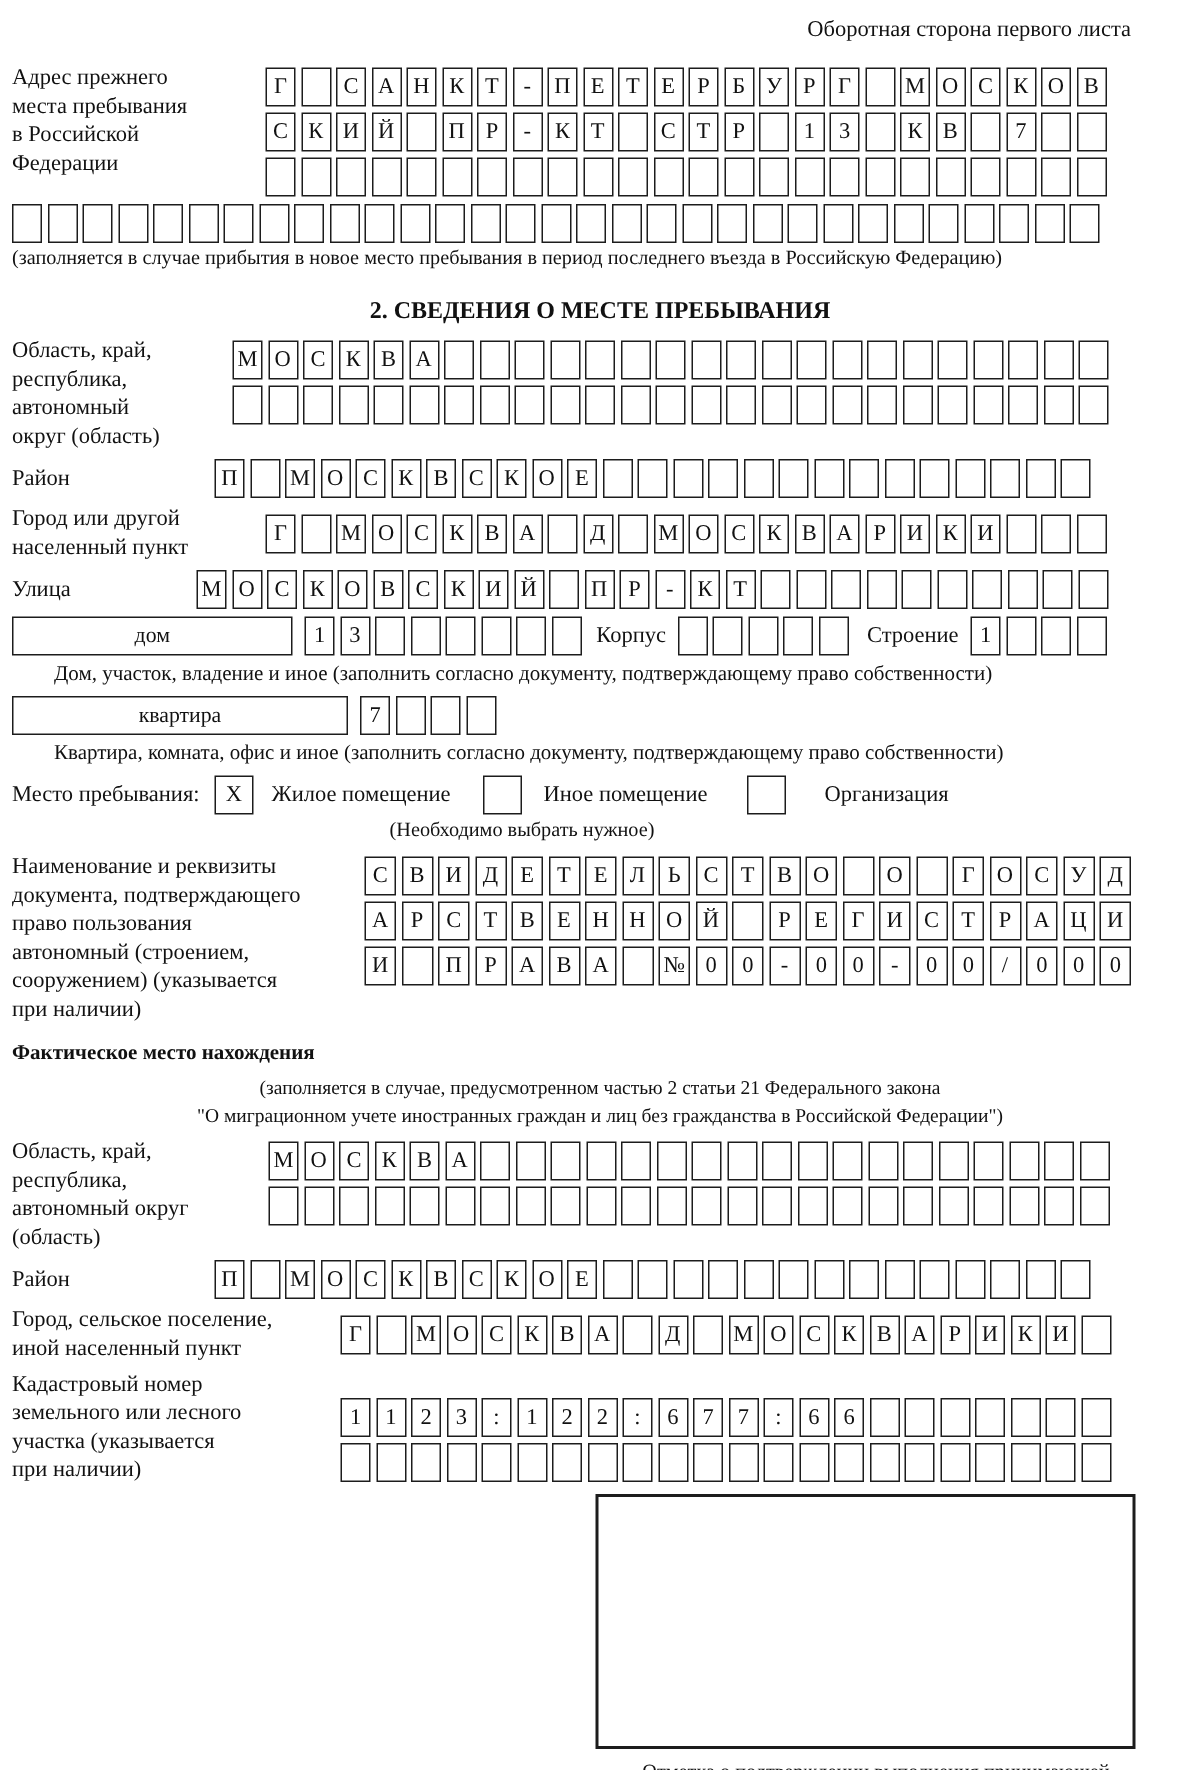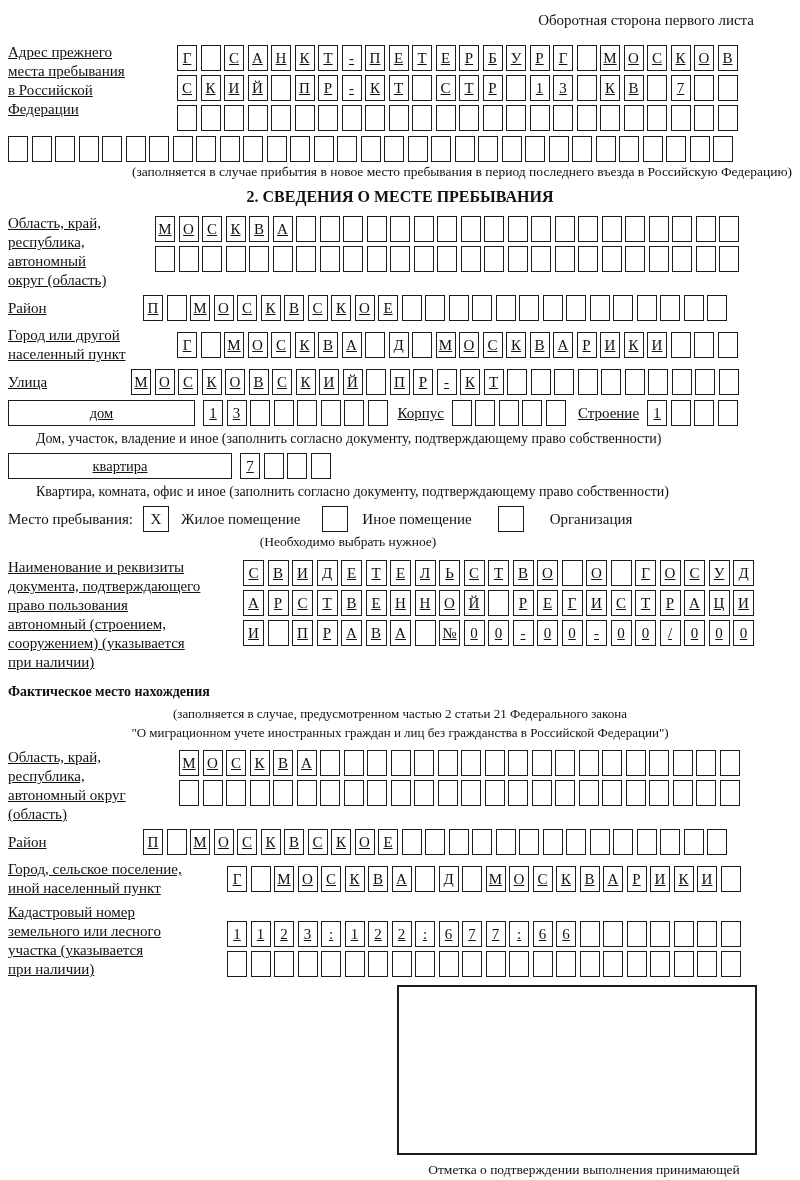--- a/index.html
+++ b/index.html
@@ -4,36 +4,36 @@
 <style>
   html,body{margin:0;padding:0;background:#fff;}
   body{
     width:800px;height:1180px;overflow:hidden;
     font-family:"Liberation Serif","DejaVu Serif",serif;
     color:#111;
   }
   .page{padding:12px 8px 18px 8px;}
   .header-note{text-align:right;padding-right:38px;font-size:15px;margin-bottom:14px;}
 
-  .frow{display:flex;align-items:flex-start;margin-bottom:5px;text-decoration:underline;}
+  .frow{display:flex;align-items:flex-start;margin-bottom:5px;}
   .frow.vcenter{align-items:center;}
   .flabel{font-size:15px;line-height:19px;flex:none;box-sizing:border-box;padding-right:6px;}
   .flabel.single{line-height:26px;}
   .cellcol{display:flex;flex-direction:column;gap:4px;}
 
   .cells{display:flex;gap:3.5px;}
   .cell{
     flex:none;width:20px;height:26px;box-sizing:border-box;
     border:1.6px solid #1c1c1c;background:#fff;
     display:flex;align-items:center;justify-content:center;
     font-size:15px;line-height:1;
   }
   .cells.wide .cell{width:21px;}
 
-  .caption{font-size:13.5px;text-align:right;margin:2px 0 8px 0;}
+  .caption{font-size:13.5px;text-align:left;margin:2px 0 19px 0;}
   .caption-left{font-size:14px;text-align:left;padding-left:28px;margin:3px 0 6px 0;}
   .sec-title{text-align:center;font-weight:bold;font-size:16px;margin:8px 0 8px 0;}
   .sub-title{text-align:left;font-weight:bold;font-size:14px;margin:12px 0 4px 0;}
   .sub-caption{font-size:13px;text-align:center;line-height:19px;margin-bottom:6px;}
 
   .wide-box{
     flex:none;box-sizing:border-box;height:26px;border:1.6px solid #1c1c1c;
     display:flex;align-items:center;justify-content:center;font-size:14.5px;
   }
   .inline-label{font-size:15px;line-height:26px;flex:none;}

